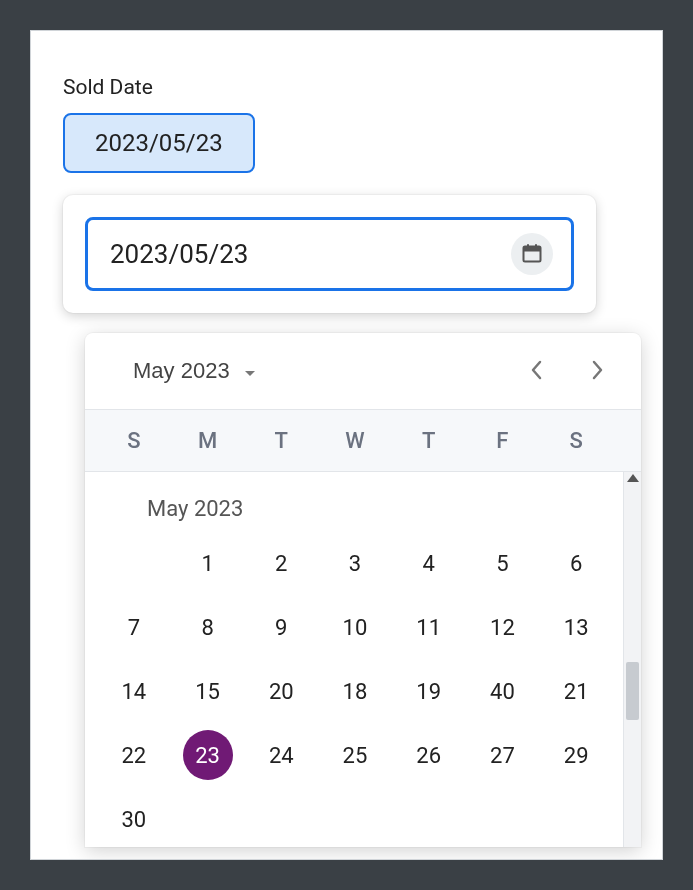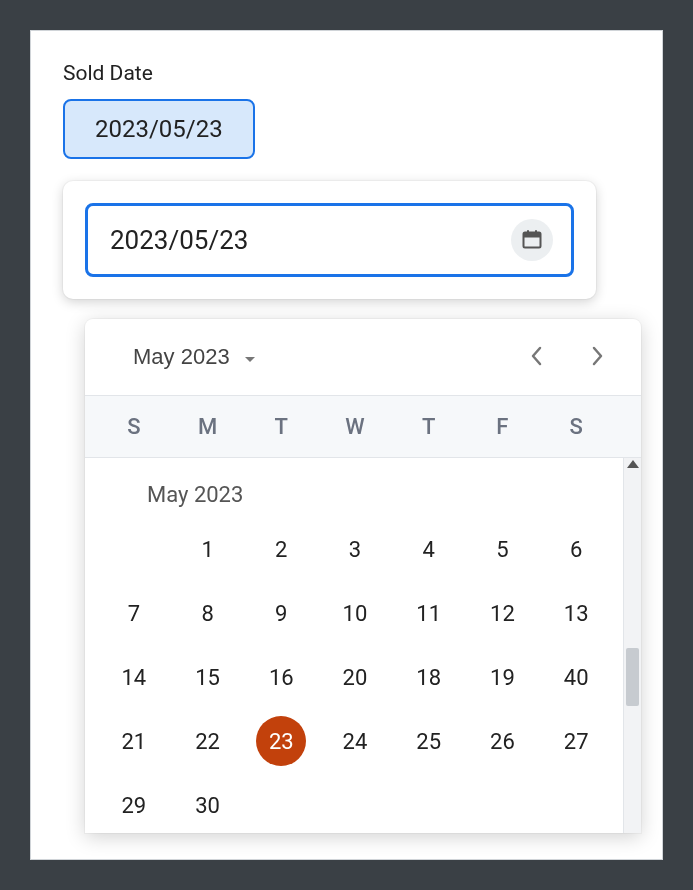--- a/index.html
+++ b/index.html
@@ -8,21 +8,21 @@
     font-family: -apple-system, BlinkMacSystemFont, "Segoe UI", Roboto, Arial, sans-serif;
     width: 693px;
     height: 890px;
     padding: 30px;
   }
   .panel {
     background: #ffffff;
     border: 1px solid #d0d4d8;
     width: 100%;
     height: 100%;
-    padding: 30px 32px;
+    padding: 44px 32px;
     position: relative;
     overflow: hidden;
   }
   .field-label {
     font-size: 21px;
     color: #222;
     margin-bottom: 14px;
   }
   .chip {
     display: inline-block;
@@ -174,21 +174,21 @@
   .day-cell.empty span { visibility: hidden; }
   .day-cell .circle {
     width: 50px;
     height: 50px;
     display: flex;
     align-items: center;
     justify-content: center;
     border-radius: 50%;
   }
   .day-cell.selected .circle {
-    background: #c2410c;
+    background: #701a75;
     color: #fff;
   }
 </style>
 </head>
 <body>
 
 <div class="panel">
 
   <div class="field-label">Sold Date</div>
 
@@ -294,23 +294,20 @@
             <div class="day-cell">
               <span class="circle">13</span>
             </div>
             <div class="day-cell">
               <span class="circle">14</span>
             </div>
             <div class="day-cell">
               <span class="circle">15</span>
             </div>
             <div class="day-cell">
-              <span class="circle">16</span>
-            </div>
-            <div class="day-cell">
               <span class="circle">20</span>
             </div>
             <div class="day-cell">
               <span class="circle">18</span>
             </div>
             <div class="day-cell">
               <span class="circle">19</span>
             </div>
             <div class="day-cell">
               <span class="circle">40</span>

